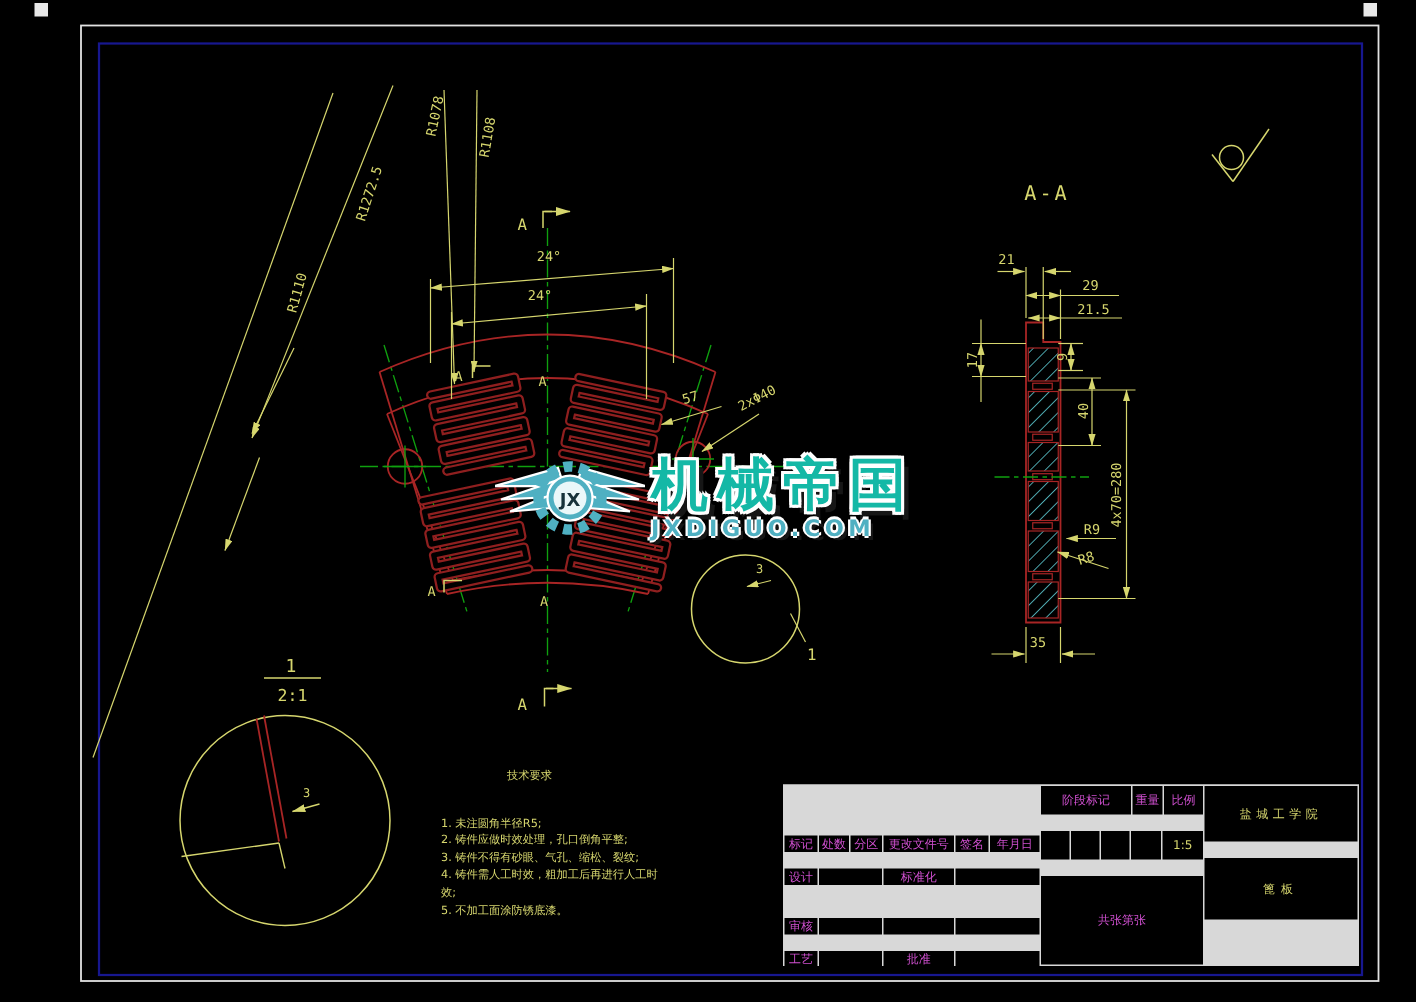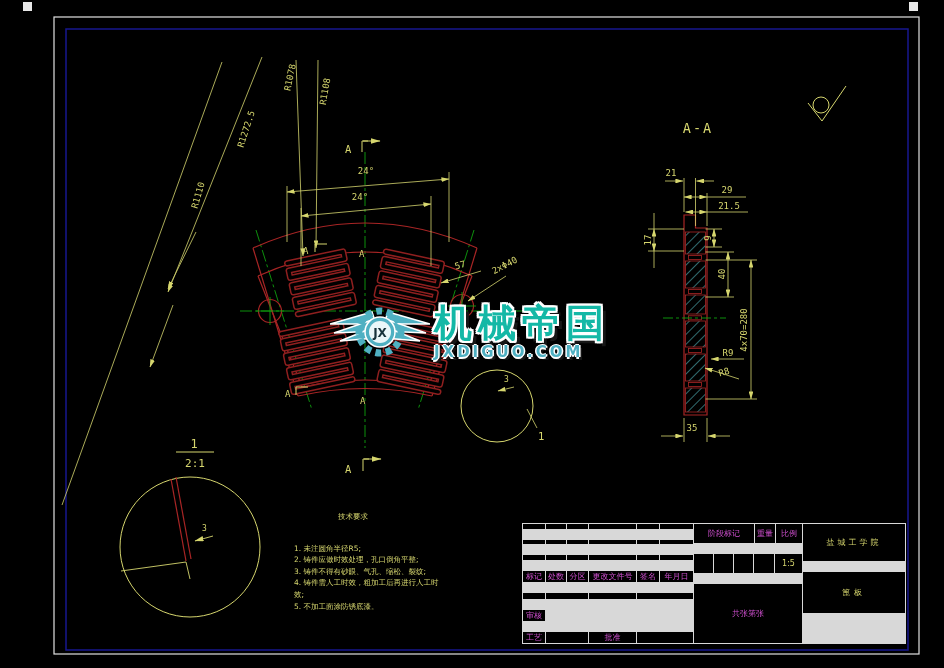--- a/index.html
+++ b/index.html
@@ -27,21 +27,21 @@
   
   .tb{position:absolute;left:522px;top:523px;width:384px;height:121px;z-index:10;
       display:flex;gap:1px;background:#d8d8d8;border:1px solid #d8d8d8;box-sizing:border-box;}
   .tb .col{display:flex;flex-direction:column;gap:11px;}
   .tb .row{display:flex;gap:1px;}
   .tb .c{background:#000;display:flex;align-items:center;justify-content:center;
          color:#cf4fcf;font-size:8px;white-space:nowrap;overflow:hidden;}
   .tb .yv{color:#d6d66e;}
   .colL{width:170px;} .colM{width:108px;} .colR{flex:1;}
   .r1{height:16px;} .r2{height:12px;} .r3{height:14px;} .r4{height:14px;align-items:center;}
-  .r5{height:19px;} .r6{height:19px;} .r7{height:11px;align-items:center;} .r8{flex:1;text-align:center;}
+  .r5{height:19px;} .r6{height:19px;} .r7{height:11px;} .r8{flex:1;text-align:center;}
   .mat{font-size:20px;letter-spacing:2px;}
   .school{font-size:15px;letter-spacing:3px;} .part{font-size:15px;letter-spacing:4px;text-align:right;}
   .dno{font-size:11px;letter-spacing:0.5px;}
   .sheetrow{justify-content:space-around;}
 </style>
 </head>
 <body>
 
 <div class="canvas">
 
@@ -310,20 +310,26 @@
           <div class="c" style="flex:1"></div>
     </div>
     <div class="row r4">
       <div class="c" style="width:22px">标记</div>
       <div class="c" style="width:20px">处数</div>
       <div class="c" style="width:21px">分区</div>
       <div class="c" style="width:47px">更改文件号</div>
       <div class="c" style="width:22px">签名</div>
       <div class="c" style="flex:1">年月日</div>
     </div>
+    <div class="row r5">
+      <div class="c" style="width:22px">设计</div>
+      <div class="c" style="width:42px"></div>
+      <div class="c" style="width:47px">标准化</div>
+      <div class="c" style="flex:1"></div>
+    </div>
     <div class="row r6">
       <div class="c" style="width:22px"></div>
           <div class="c" style="width:42px"></div>
       <div class="c" style="width:47px"></div>
           <div class="c" style="flex:1"></div>
     </div>
     <div class="row r7">
       <div class="c" style="width:22px">审核</div>
       <div class="c" style="width:42px"></div>
           <div class="c" style="width:47px"></div>

